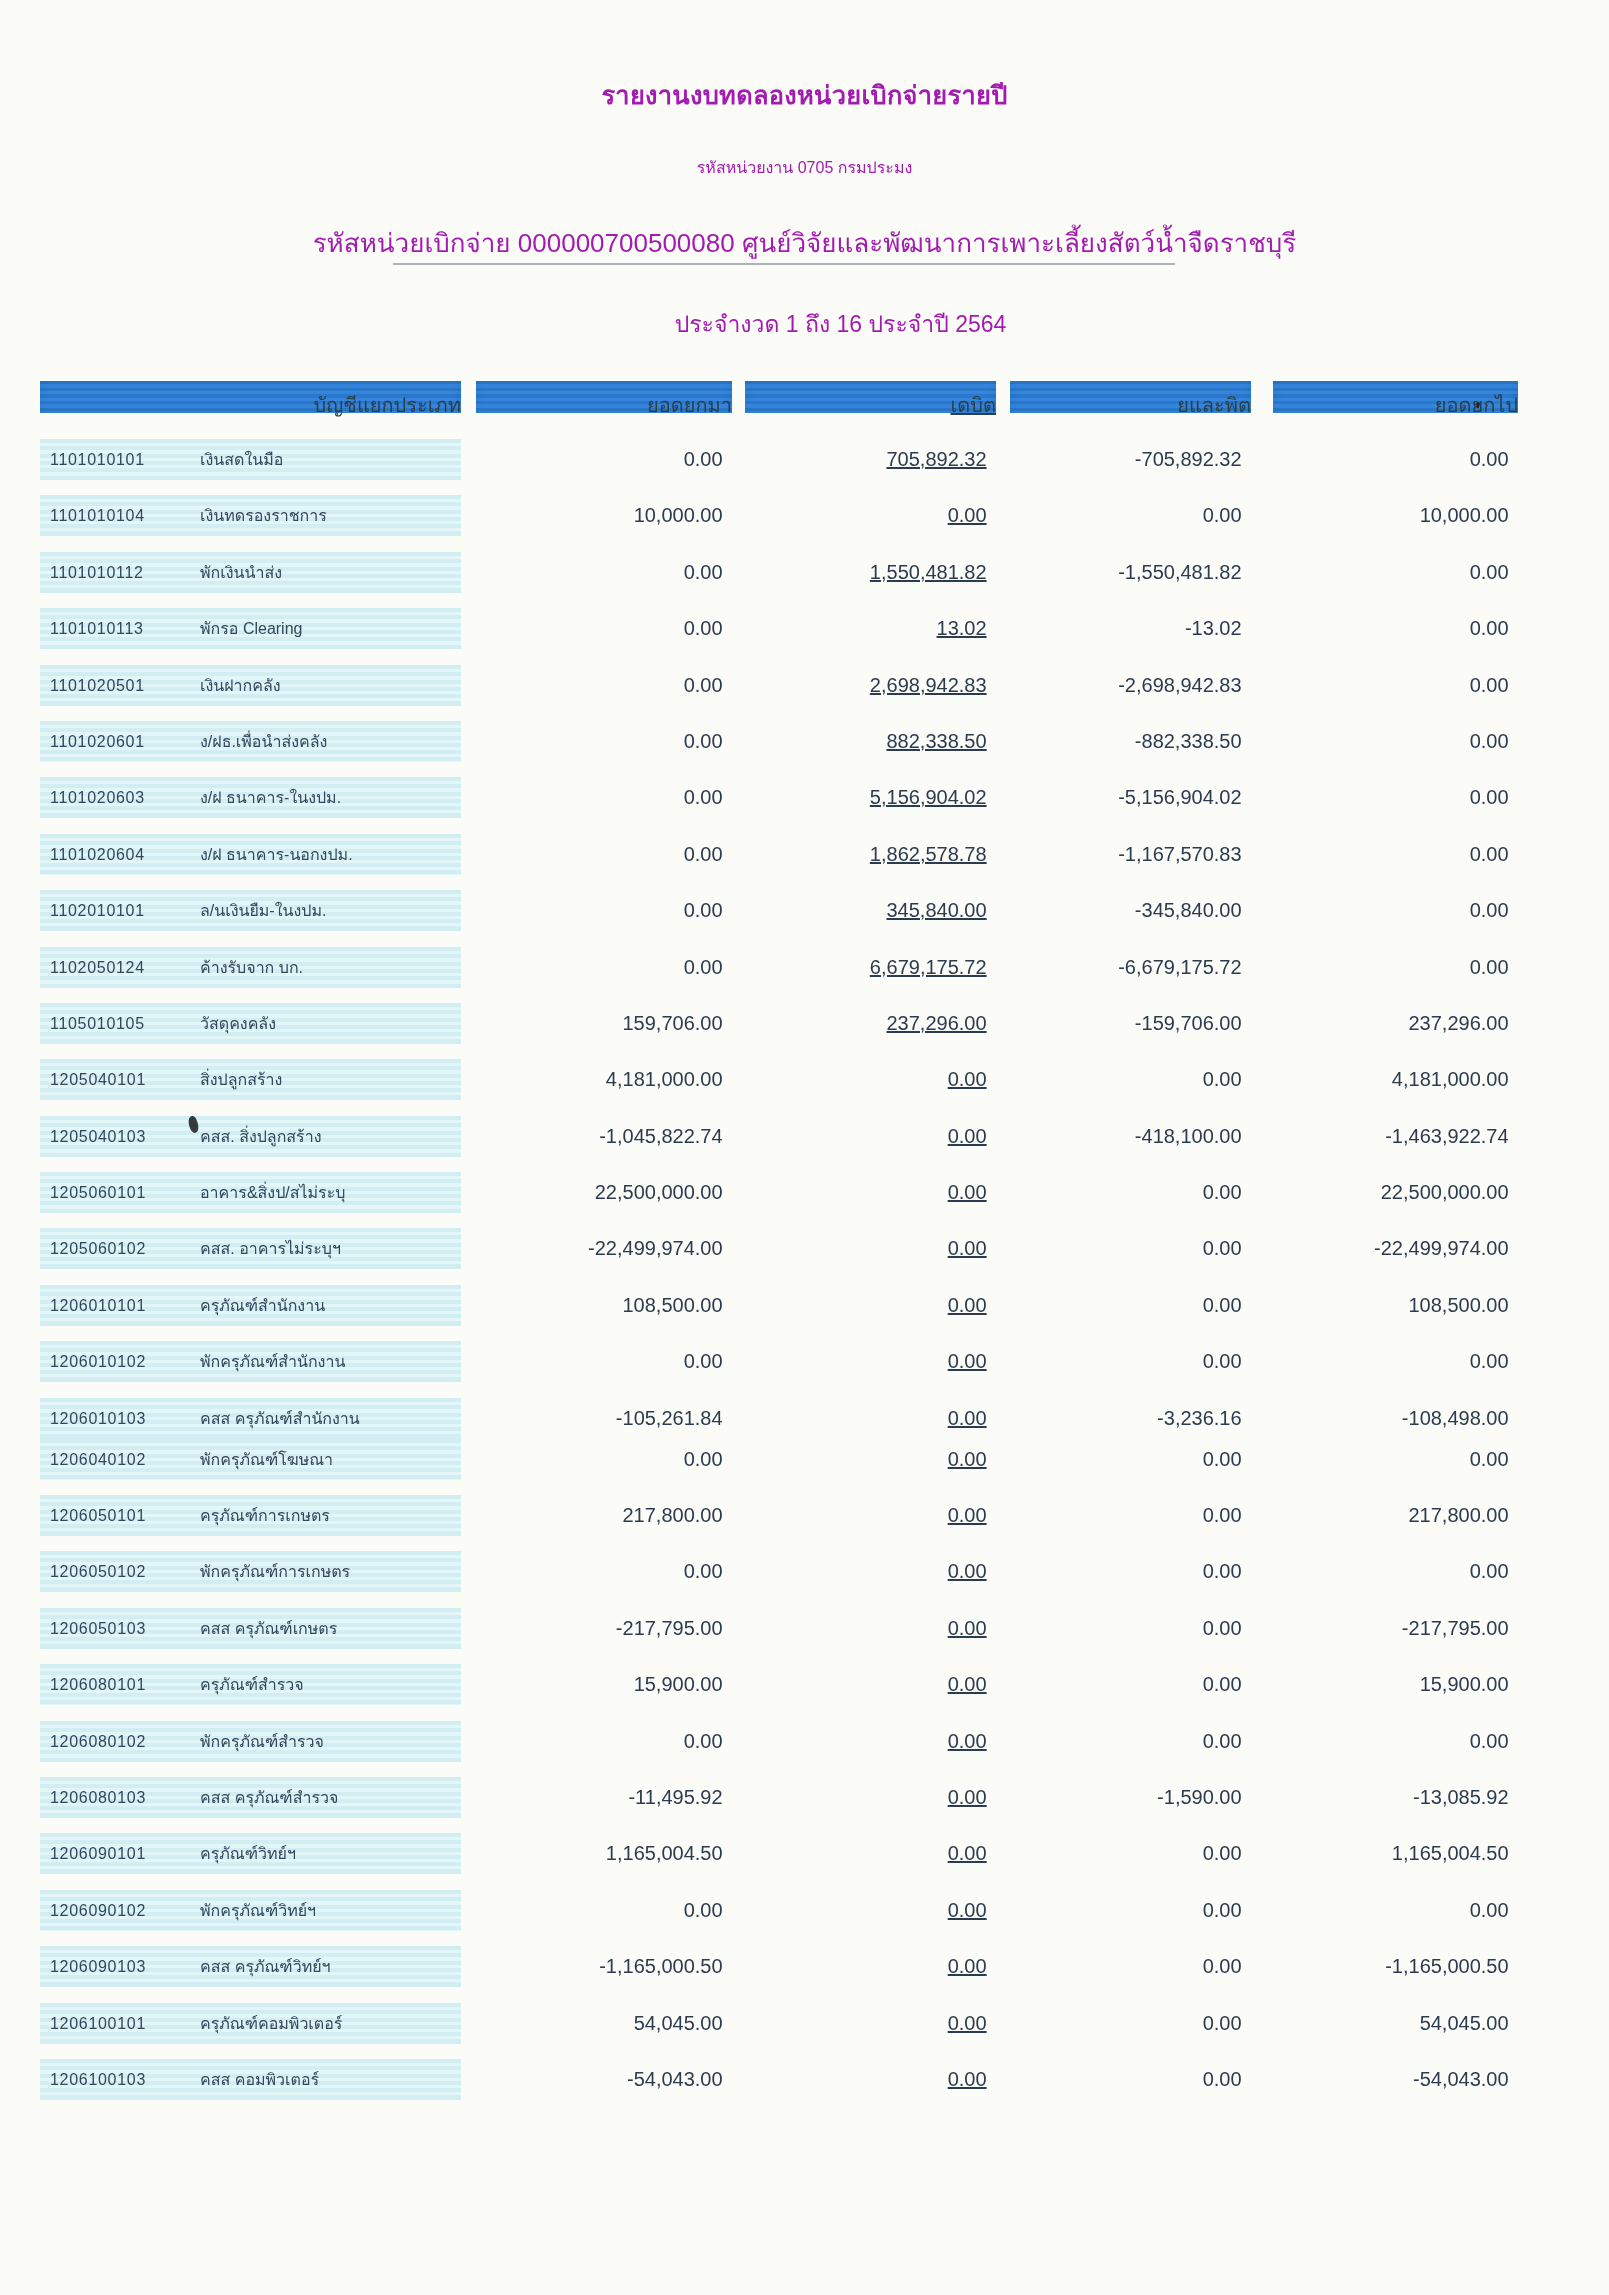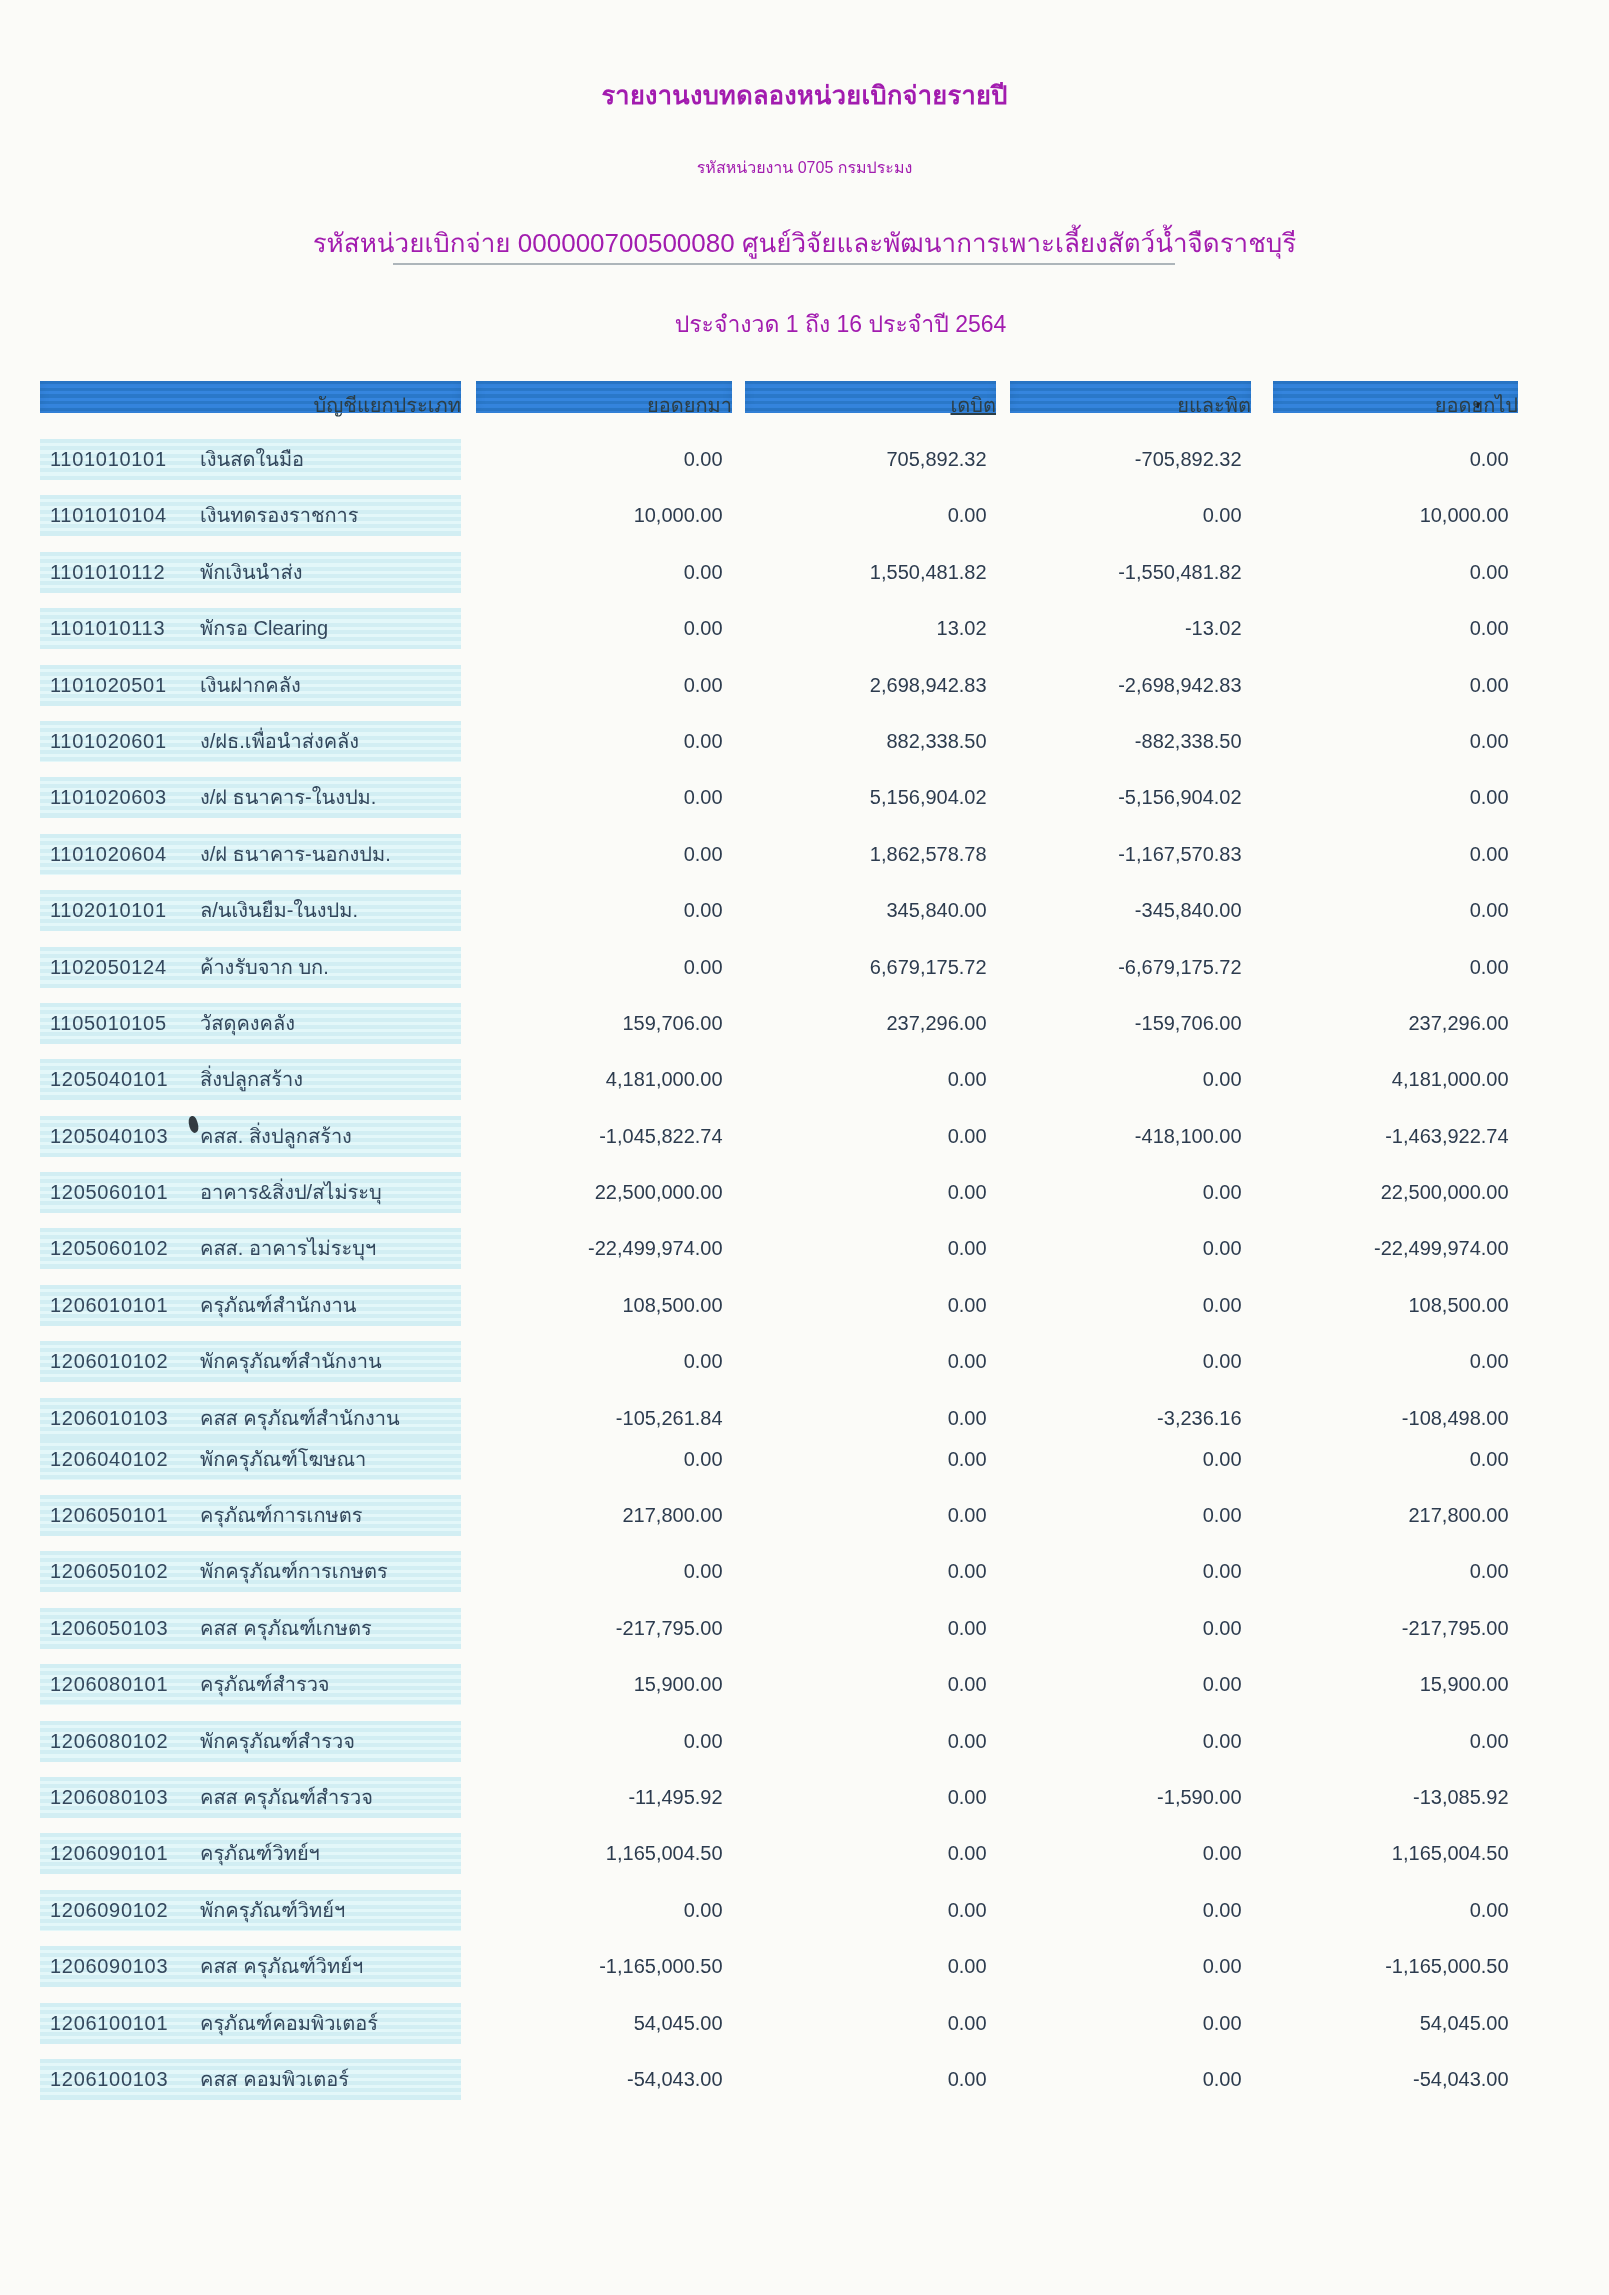--- a/index.html
+++ b/index.html
@@ -37,31 +37,31 @@
   .artifact{
     position:absolute;right:39px;top:5.3px;font-size:23px;color:#1d2226;
     transform:rotate(14deg);font-weight:bold;
   }
   
   .row{position:relative;height:41px;margin-bottom:15.4px;}
   .row.no-gap{margin-bottom:0;}
   .row .label{
     position:absolute;left:0;top:0;width:421px;height:100%;
     background:repeating-linear-gradient(180deg,#d2eef3 0px,#d2eef3 4px,#e3f7f9 4px,#e3f7f9 7.3px);
-    white-space:nowrap;line-height:41px;color:#33475c;font-size:20px;
+    white-space:nowrap;line-height:41px;color:#33475c;font-size:16px;
   }
   .row .code{display:inline-block;padding-left:10px;width:150px;letter-spacing:0.7px;}
   .row .acct{display:inline-block;padding-left:0;}
   .row .num{
     position:absolute;top:0;height:100%;line-height:41px;
     text-align:right;font-size:20px;color:#2c3b4e;
     box-sizing:border-box;padding-right:9.4px;white-space:nowrap;
   }
   .n2{left:436px;width:256px;}
-  .n3{left:705px;width:251px;}
+  .n3{left:705px;width:251px;text-decoration:underline;}
   .n4{left:970px;width:241px;}
   .n5{left:1233px;width:245px;}
   
   .ink-blot{
     position:absolute;left:189px;top:1116px;width:8.7px;height:17.4px;
     background:#20262c;border-radius:60% 40% 55% 45%;transform:rotate(-18deg);
     opacity:.9;
   }
 </style>
 </head>

